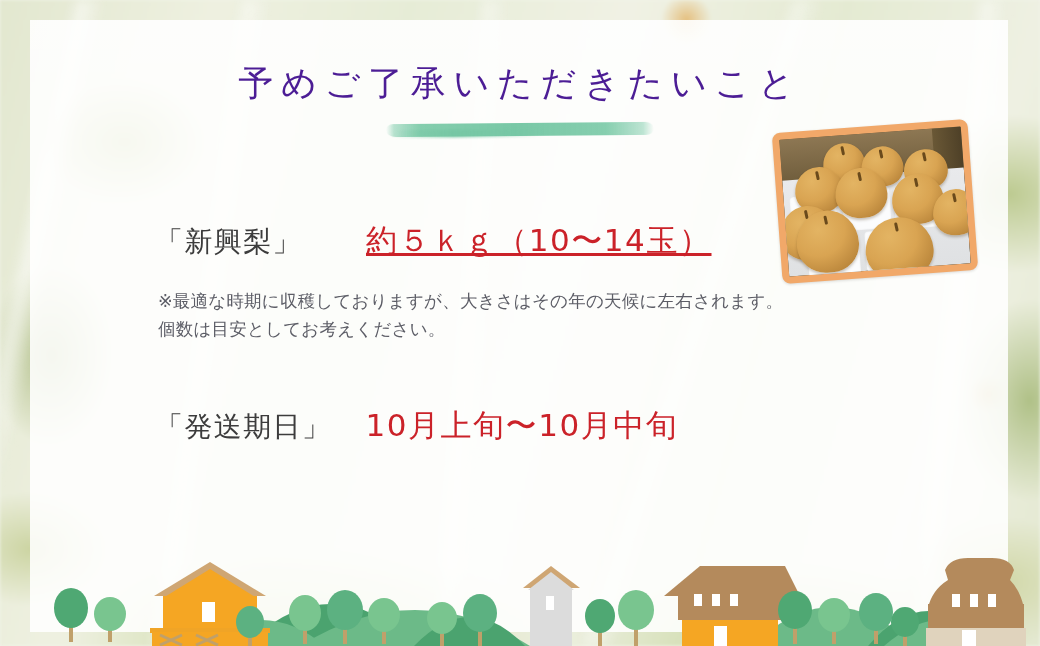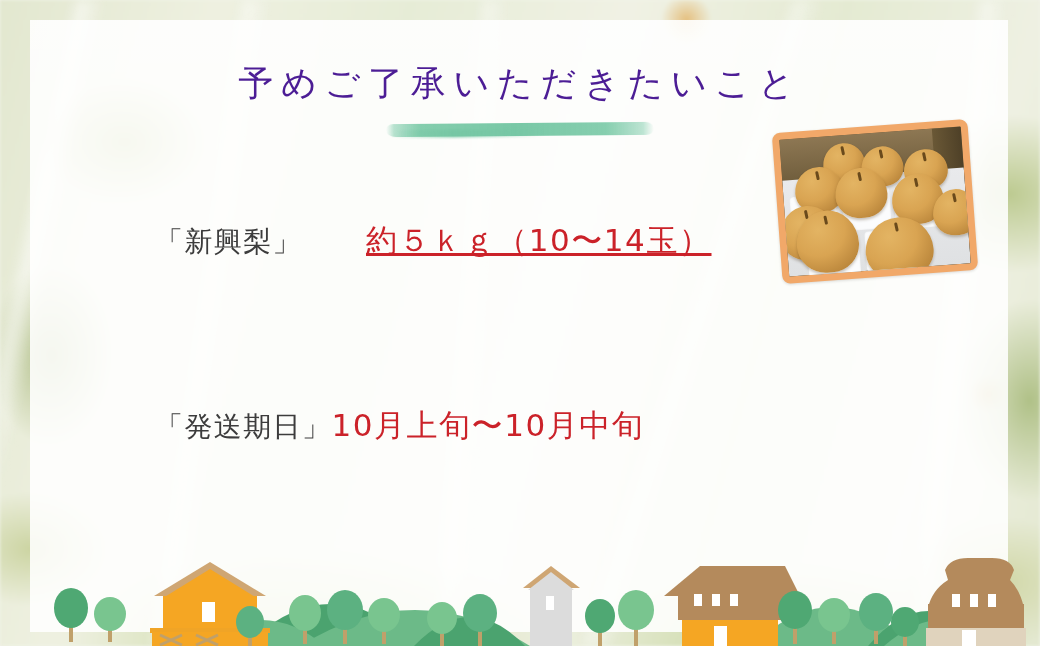--- a/index.html
+++ b/index.html
@@ -164,24 +164,26 @@
       <div class="pear" style="left:10px;top:74px;width:62px;height:62px;"></div>
       <div class="pear" style="left:78px;top:86px;width:68px;height:62px;"></div>
       <div class="pear" style="left:148px;top:62px;width:46px;height:46px;"></div>
     </div>
   </div>
 
   <div class="row" style="left:155px;top:220px;">
     <span class="label">「新興梨」</span>
     <span class="value" style="margin-left:64px;text-decoration:underline;">約５ｋｇ（10〜14玉）</span>
   </div>
+  <div class="note" style="left:158px;top:287px;width:760px;">※最適な時期に収穫しておりますが、大きさはその年の天候に左右されます。
+個数は目安としてお考えください。</div>
 
   <div class="row" style="left:155px;top:405px;justify-content:space-between;">
     <span class="label">「発送期日」</span>
-    <span class="value" style="">10月上旬〜10月中旬</span>
+    <span class="value" style="margin-left:34px;">10月上旬〜10月中旬</span>
   </div>
 
   <div class="village">
     <svg width="1040" height="110" viewBox="0 0 1040 110" xmlns="http://www.w3.org/2000/svg">
 
       <g>
         <path d="M155 110 Q215 34 278 110 Z" fill="#4ba36f"></path>
         <path d="M245 110 Q330 26 418 110 Z" fill="#4ba36f"></path>
         <path d="M198 110 Q262 58 325 110 Z" fill="#6cba88"></path>
         <path d="M300 110 Q415 38 530 110 Z" fill="#6cba88"></path>

